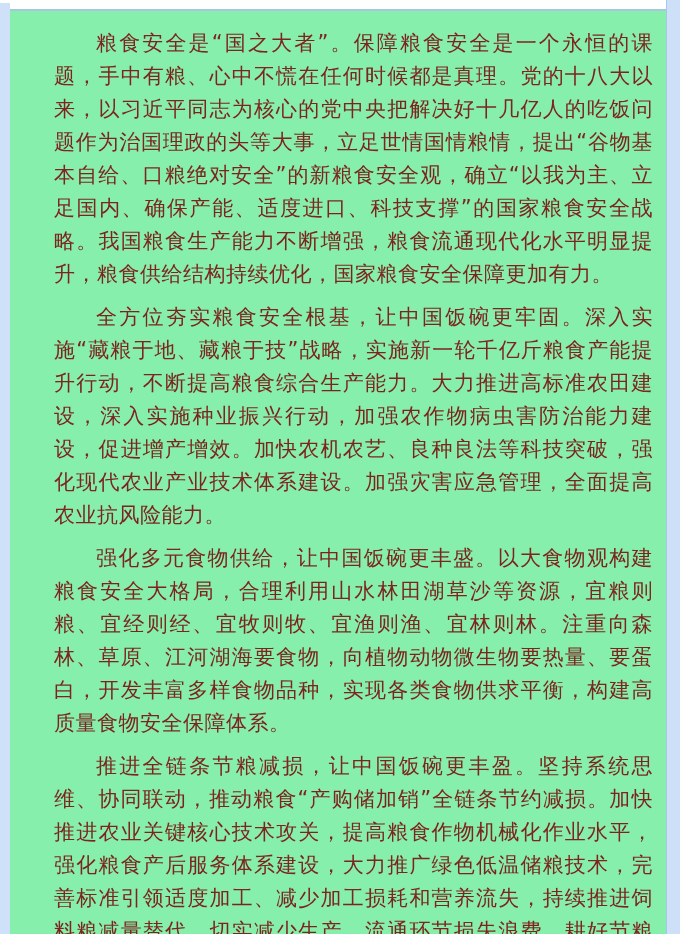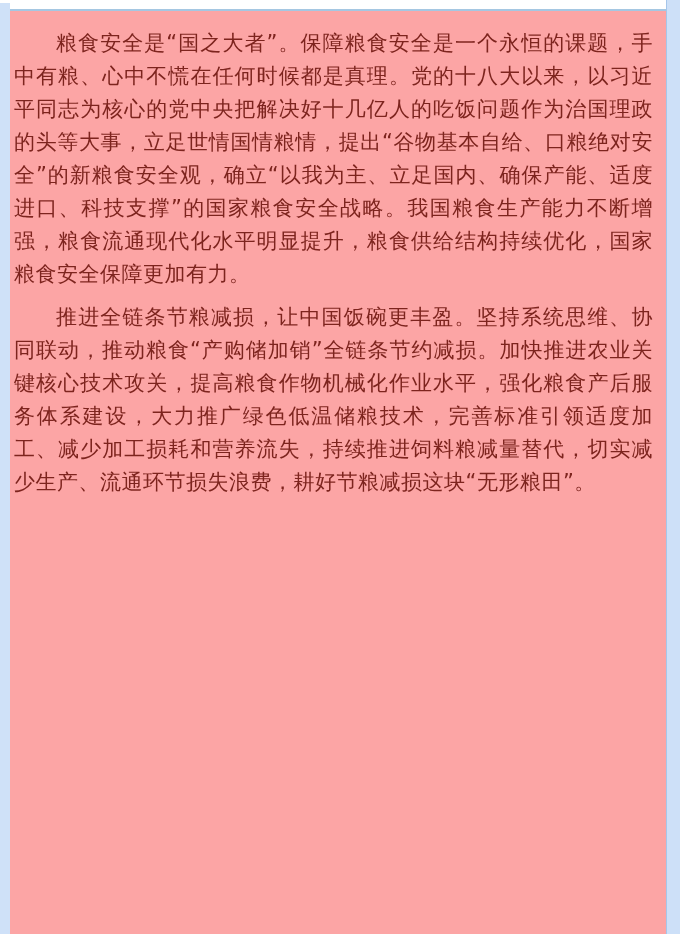--- a/index.html
+++ b/index.html
@@ -36,23 +36,24 @@
     border-left: 1px solid #a6c6ea;
     box-sizing: border-box;
   }
   
   .page {
     position: absolute;
     left: 10px;
     top: 9px;
     width: 656px;
     height: 925px;
-    background: #fca5a5;
+    background: #86efac;
     border-top: 2px solid #a5c7e2;
     box-sizing: border-box;
+    padding-left: 40px;
   }
   .article {
     padding: 16px 13px 0 4px;
     color: #7d241e;
     font-size: 21px;
     line-height: 33px;
     text-align: justify;
     letter-spacing: 0.5px;
   }
   .article p {
@@ -62,16 +63,18 @@
 </style>
 </head>
 <body>
 
 <div class="viewport">
   <div class="gutter-left"></div>
   <div class="gutter-right"></div>
   <div class="page">
     <div class="article">
       <p>粮食安全是“国之大者”。保障粮食安全是一个永恒的课题，手中有粮、心中不慌在任何时候都是真理。党的十八大以来，以习近平同志为核心的党中央把解决好十几亿人的吃饭问题作为治国理政的头等大事，立足世情国情粮情，提出“谷物基本自给、口粮绝对安全”的新粮食安全观，确立“以我为主、立足国内、确保产能、适度进口、科技支撑”的国家粮食安全战略。我国粮食生产能力不断增强，粮食流通现代化水平明显提升，粮食供给结构持续优化，国家粮食安全保障更加有力。</p>
+      <p>全方位夯实粮食安全根基，让中国饭碗更牢固。深入实施“藏粮于地、藏粮于技”战略，实施新一轮千亿斤粮食产能提升行动，不断提高粮食综合生产能力。大力推进高标准农田建设，深入实施种业振兴行动，加强农作物病虫害防治能力建设，促进增产增效。加快农机农艺、良种良法等科技突破，强化现代农业产业技术体系建设。加强灾害应急管理，全面提高农业抗风险能力。</p>
+      <p>强化多元食物供给，让中国饭碗更丰盛。以大食物观构建粮食安全大格局，合理利用山水林田湖草沙等资源，宜粮则粮、宜经则经、宜牧则牧、宜渔则渔、宜林则林。注重向森林、草原、江河湖海要食物，向植物动物微生物要热量、要蛋白，开发丰富多样食物品种，实现各类食物供求平衡，构建高质量食物安全保障体系。</p>
       <p>推进全链条节粮减损，让中国饭碗更丰盈。坚持系统思维、协同联动，推动粮食“产购储加销”全链条节约减损。加快推进农业关键核心技术攻关，提高粮食作物机械化作业水平，强化粮食产后服务体系建设，大力推广绿色低温储粮技术，完善标准引领适度加工、减少加工损耗和营养流失，持续推进饲料粮减量替代，切实减少生产、流通环节损失浪费，耕好节粮减损这块“无形粮田”。</p>
     </div>
   </div>
 </div>
 
 </body></html>

